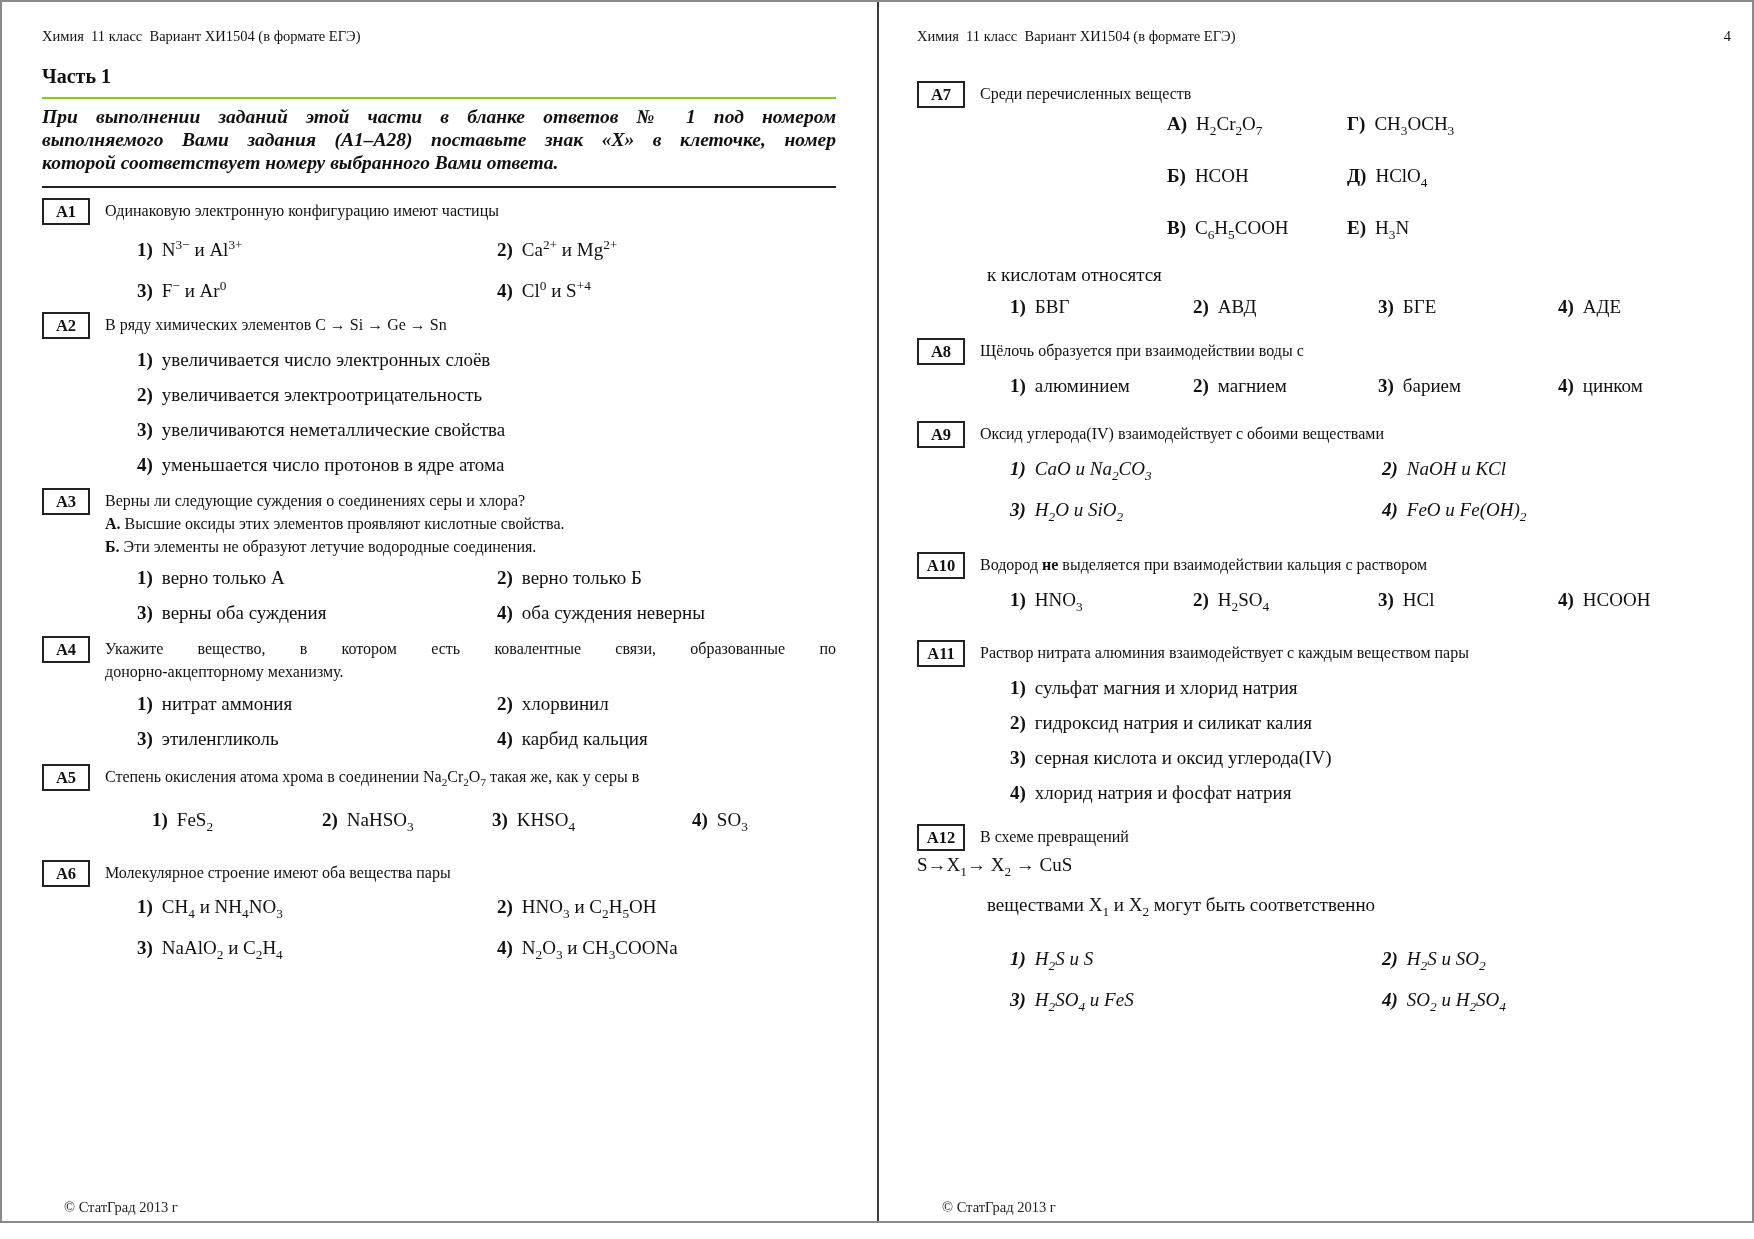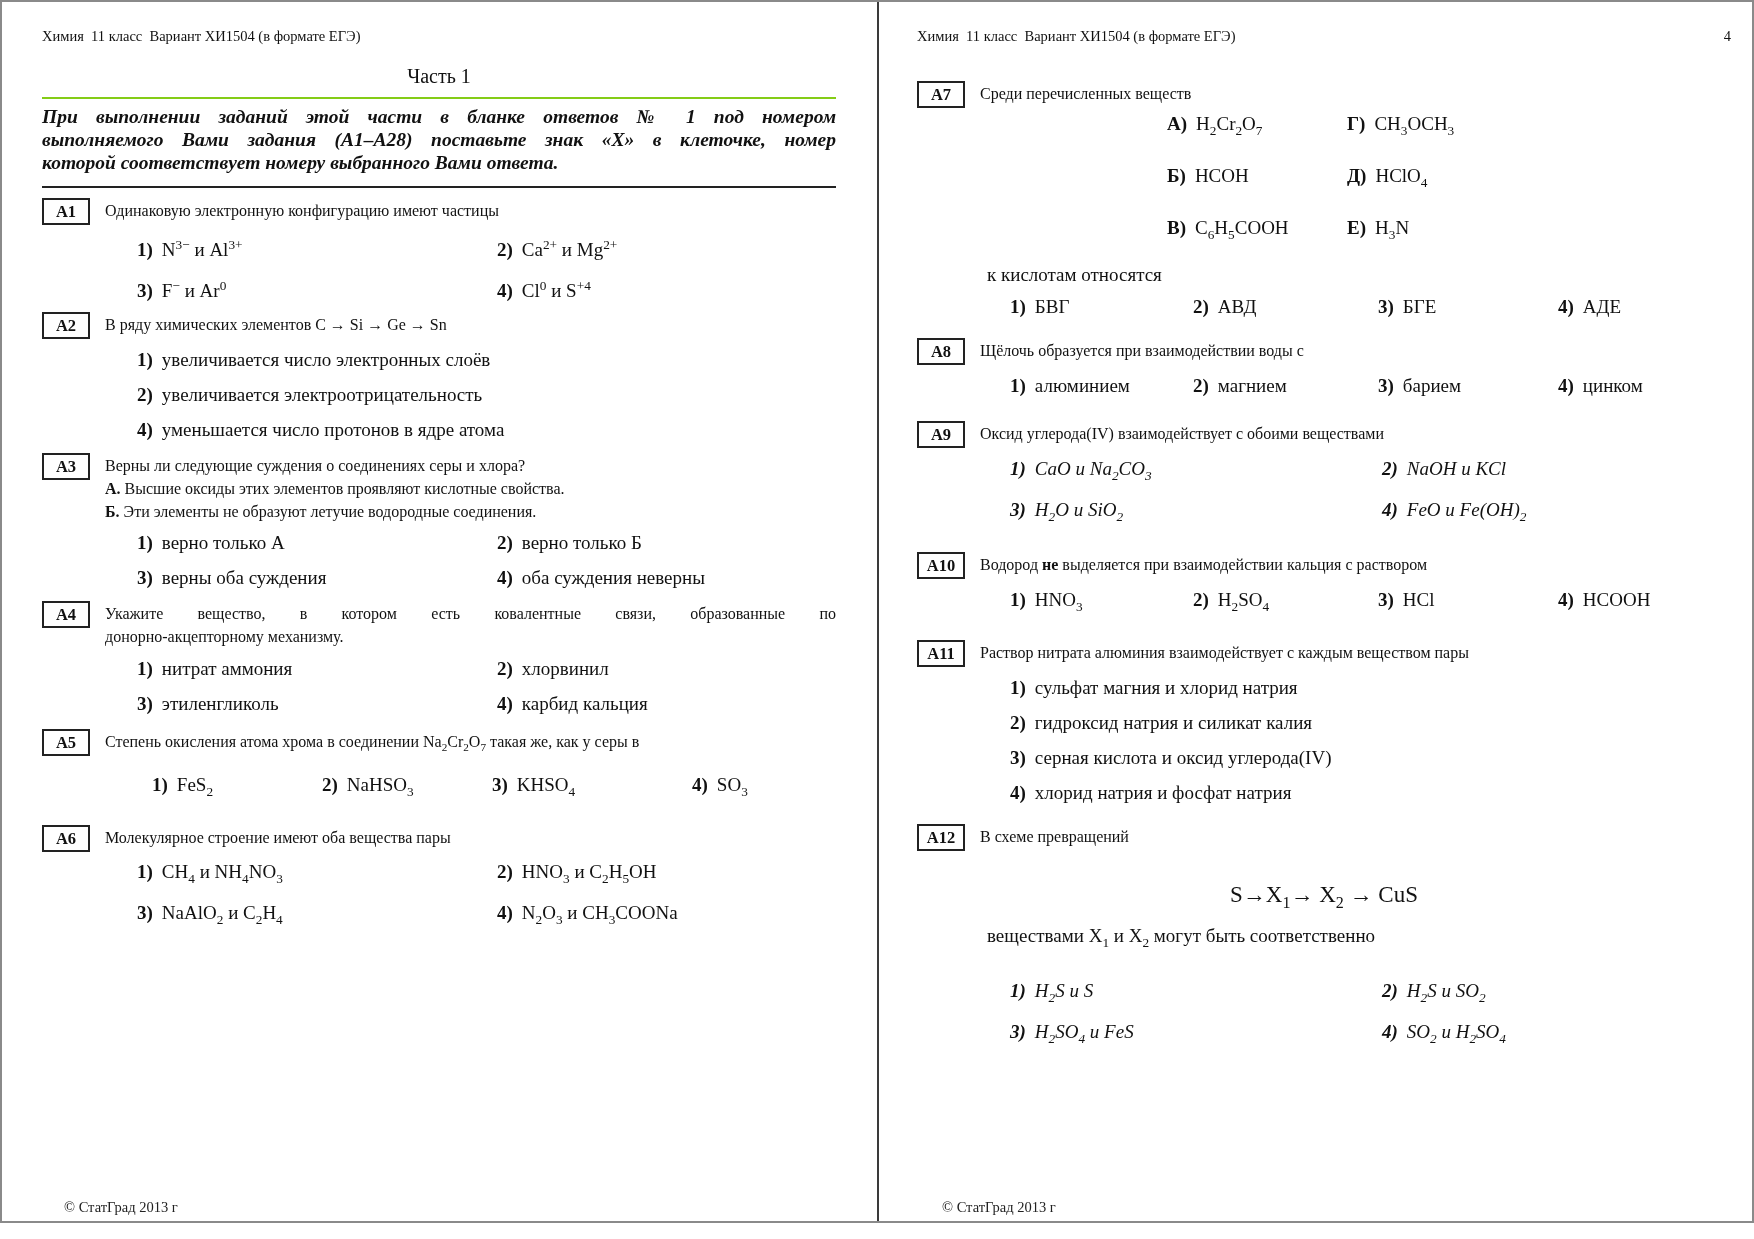--- a/index.html
+++ b/index.html
@@ -5,21 +5,21 @@
   * { margin:0; padding:0; box-sizing:border-box; }
   html,body { background:#ffffff; }
   body { font-family:"Liberation Serif","DejaVu Serif",serif; color:#111; }
   #sheet { position:relative; width:1754px; height:1223px; background:#fff;
            border:2px solid #8a8a8a; overflow:hidden; }
   .page { position:absolute; top:0; height:100%; }
   #page-left  { left:0;   width:877px; border-right:2px solid #3a3a3a; padding:26px 41px 0 40px; }
   #page-right { left:877px; width:877px; padding:26px 25px 0 38px; }
 
   .pghead { font-size:14.5px; display:flex; justify-content:space-between; white-space:pre-wrap; }
-  .part-title { text-align:center; font-weight:normal; font-size:20px; margin-top:20px; }
+  .part-title { text-align:left; font-weight:bold; font-size:20px; margin-top:20px; }
 
   .instruction { margin-top:9px; border-top:2px solid #84cc16; border-bottom:2px solid #222;
                  padding:6px 0 12px; font-weight:bold; font-style:italic;
                  font-size:19.5px; line-height:23px; }
   .jline { text-align:justify; text-align-last:justify; }
 
   .q { display:flex; align-items:flex-start; gap:15px; }
   .qbox { flex:0 0 auto; min-width:48px; border:2px solid #222; text-align:center;
           font-weight:bold; font-size:16.5px; line-height:20px; padding:2px 4px 1px; }
   .qtext { flex:1; font-size:16px; line-height:23px; padding-top:1px; }
@@ -33,21 +33,21 @@
   .l-opts1 .opt { margin-bottom:12px; }
   .l-opts4 { margin:14px 0 0 110px; grid-template-columns:170px 170px 200px 1fr; }
 
   .r-opts2 { margin:9px 0 0 93px; grid-template-columns:372px 1fr; row-gap:11px;font-style:italic; }
   .r-opts1 { margin:9px 0 0 93px; }
   .r-opts1 .opt { margin-bottom:12px; }
   .r-opts4 { margin:9px 0 0 93px; grid-template-columns:183px 185px 180px 1fr; }
 
   .subst   { margin:4px 0 0 250px; grid-template-columns:180px 1fr; row-gap:22px; }
   .subtext { margin:18px 0 0 70px; font-size:19px; line-height:23px; }
-  .scheme  { text-align:center; font-size:23px; margin-top:31px; }
+  .scheme  { text-align:left; font-size:19px; margin-top:3px; }
 
   sub { font-size:70%; }
   sup { font-size:70%; }
 
   .footer { position:absolute; top:1176px; font-size:14.5px; color:#222;margin-top:21px; }
   #footer-left  { left:62px; }
   #footer-right { left:940px; }
 </style>
 </head>
 <body>
@@ -78,20 +78,21 @@
       <div class="opt"><span class="onum">4)</span><span>Cl<sup>0</sup> и S<sup>+4</sup></span></div>
     </div>
 
     <div class="q" style="margin-top:10px">
       <div class="qbox">А2</div>
       <div class="qtext">В ряду химических элементов C → Si → Ge → Sn</div>
     </div>
     <div class="l-opts1">
       <div class="opt"><span class="onum">1)</span><span>увеличивается число электронных слоёв</span></div>
       <div class="opt"><span class="onum">2)</span><span>увеличивается электроотрицательность</span></div>
+      <div class="opt"><span class="onum">3)</span><span>увеличиваются неметаллические свойства</span></div>
       <div class="opt"><span class="onum">4)</span><span>уменьшается число протонов в ядре атома</span></div>
     </div>
 
     <div class="q" style="margin-top:12px">
       <div class="qbox">А3</div>
       <div class="qtext">
         <div>Верны ли следующие суждения о соединениях серы и хлора?</div>
         <div><b>А.</b> Высшие оксиды этих элементов проявляют кислотные свойства.</div>
         <div><b>Б.</b> Эти элементы не образуют летучие водородные соединения.</div>
       </div>

